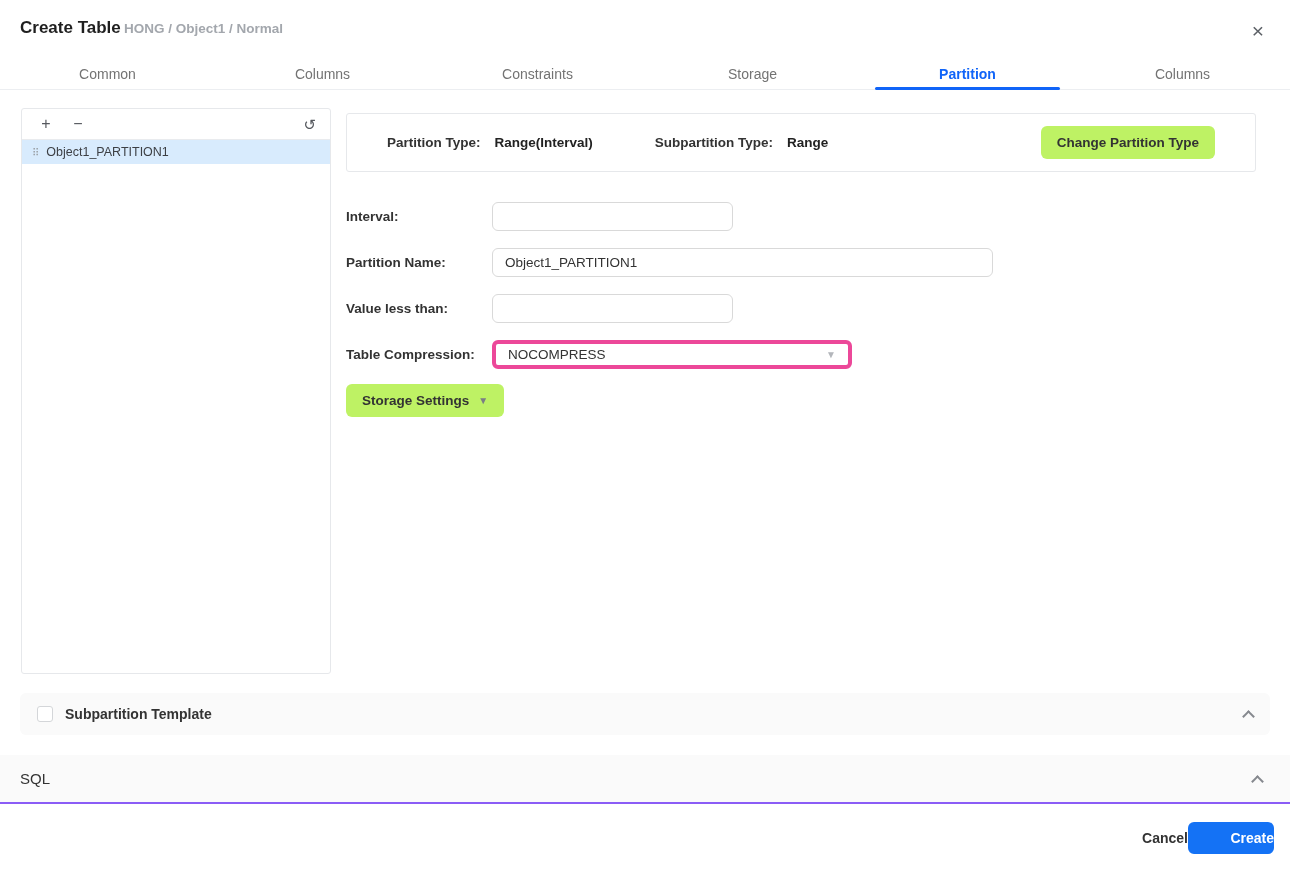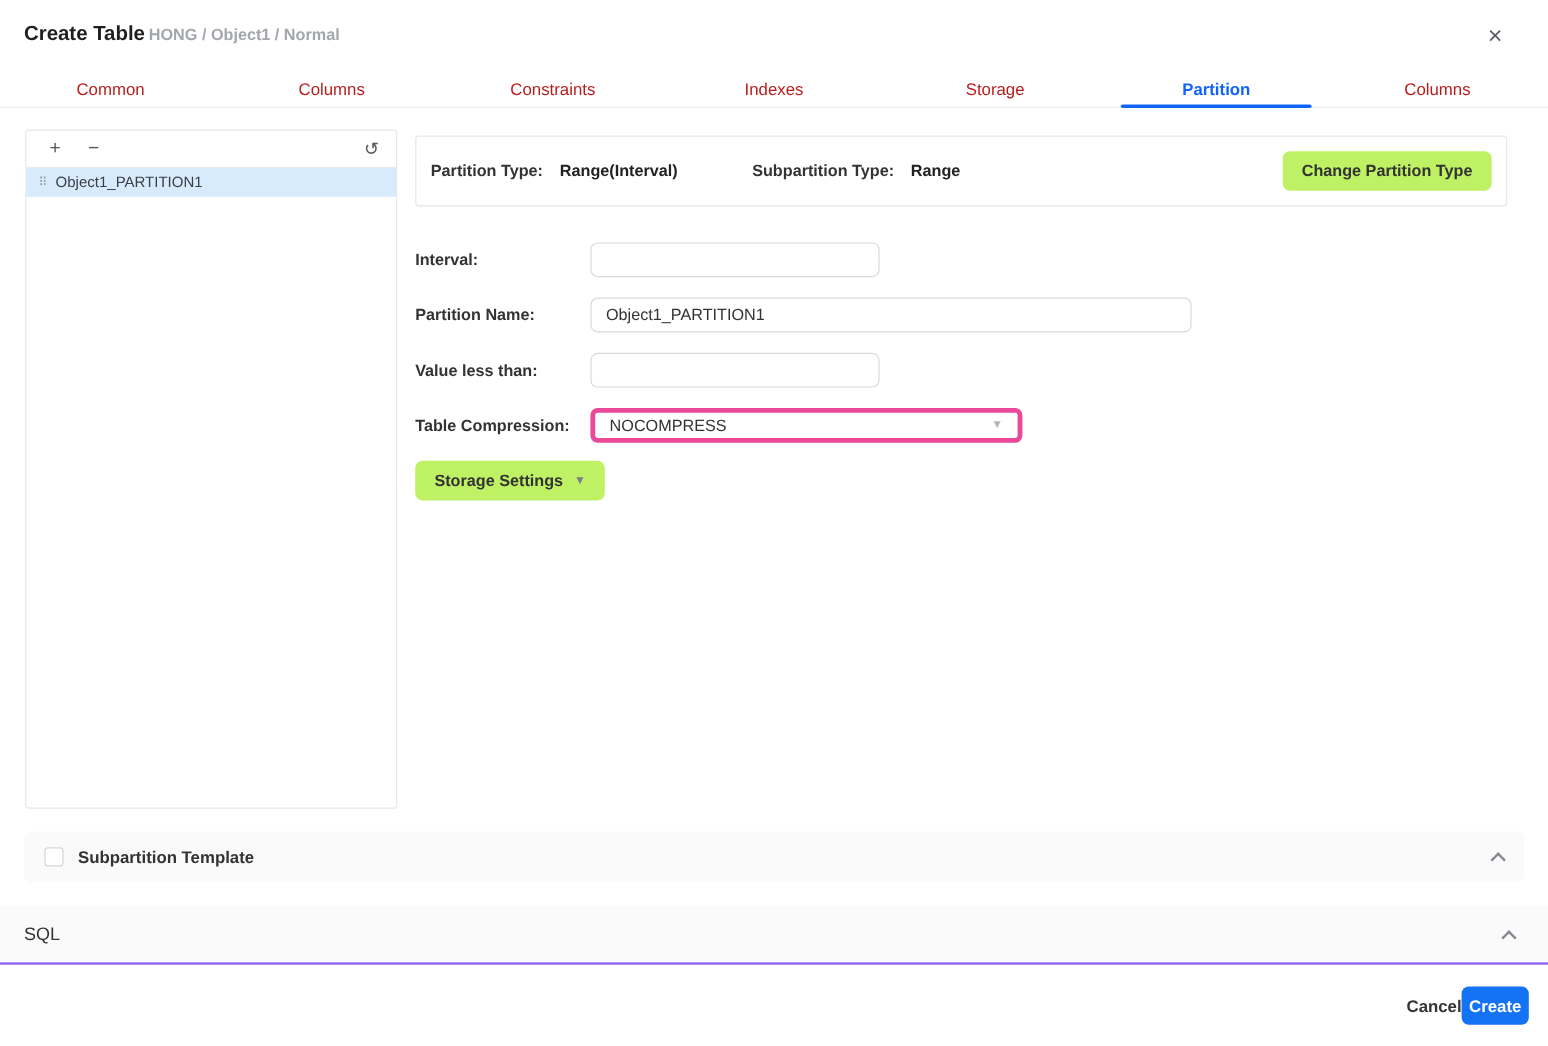--- a/index.html
+++ b/index.html
@@ -1,49 +1,49 @@
 <!DOCTYPE html>
 <html><head>
 <meta charset="utf-8">
 <style>
   * { margin:0; padding:0; box-sizing:border-box; }
   html,body { width:1290px; height:872px; background:#fff; overflow:hidden;
     font-family:"Liberation Sans","DejaVu Sans",sans-serif; color:#333; }
   .page { position:relative; width:1290px; height:872px; background:#fff; }
 
   
-  .header { position:absolute; top:0; left:0; right:12px; height:58px; }
+  .header { position:absolute; top:0; left:0; right:0; height:58px; }
   .title { position:absolute; left:20px; top:18px; font-size:17px; font-weight:700; color:#1f1f1f; }
   .breadcrumb { position:absolute; left:124px; top:21px; font-size:13.5px; color:#a3a7ad; font-weight:600; }
   .close-x { position:absolute; right:18px; top:16px; width:28px; height:28px; font-size:21px;
     color:#5c6066; display:flex; align-items:center; justify-content:center; cursor:pointer; line-height:1; }
 
   
   .tabbar { position:absolute; top:58px; left:0; right:0; height:32px; display:flex;
     border-bottom:1px solid #eceef1; }
   .tab { flex:1; position:relative; display:flex; align-items:center; justify-content:center;
-    font-size:14px; color:#b91c1c; cursor:pointer; }
+    font-size:14px; color:#737373; cursor:pointer; }
   .tab.active { color:#1064f8; font-weight:700;text-align:right; }
   .tab.active::after { content:""; position:absolute; left:7%; right:7%; bottom:-1px; height:3px;
     background:#1064f8; border-radius:2px; }
 
   
   .left-panel { position:absolute; left:21px; top:108px; width:310px; height:566px;
     border:1px solid #e6e8eb; border-radius:3px; background:#fff; }
   .lp-toolbar { height:31px; border-bottom:1px solid #e9ebee; display:flex; align-items:center; padding:0 14px; }
   .lp-btn { font-size:16px; color:#55585e; cursor:pointer; line-height:1; width:20px; text-align:center; }
   .lp-btn.minus { margin-left:12px; }
   .lp-refresh { margin-left:auto; font-size:15px; color:#55585e; cursor:pointer; line-height:1; }
   .lp-row { height:24px; display:flex; align-items:center; padding:0 10px; font-size:12.5px; color:#3c3f44; cursor:pointer; }
   .lp-row.selected { background:#d8ebfd; }
   .drag-handle { font-size:10px; color:#9aa0a6; margin-right:8px; letter-spacing:-1px; cursor:grab; }
 
   
   .info-bar { position:absolute; left:346px; top:113px; width:910px; height:59px;
-    border:1px solid #e6e8eb; border-radius:3px; display:flex; align-items:center; padding:0 12px; background:#fff; }
+    border:1px solid #e6e8eb; border-radius:3px; display:flex; align-items:center; padding:0 40px; background:#fff; }
   .info-label { font-size:13.5px; font-weight:600; color:#333; }
   .info-value { font-size:13.5px; font-weight:700; color:#222; margin-left:14px; }
   .info-gap { width:62px; }
   .gray-btn { background:#bef264; border:none; border-radius:6px; padding:9px 16px;
     font-size:13.5px; font-weight:600; color:#333; cursor:pointer;
     font-family:"Liberation Sans","DejaVu Sans",sans-serif; }
   .info-bar .gray-btn { margin-left:auto; }
 
   
   .form { position:absolute; left:346px; top:202px; width:910px; }
@@ -70,40 +70,39 @@
     transform:rotate(-45deg); margin-left:auto; margin-top:5px; cursor:pointer; }
   .sql-bar { position:absolute; left:0; top:755px; width:1290px; height:49px;
     background:#fafafa; border-bottom:2px solid #8b5cf6; display:flex; align-items:center; padding:0 28px 0 20px; }
   .sql-label { font-size:15px; color:#333; }
 
   
   .footer { position:absolute; left:0; top:804px; width:1290px; height:68px; background:#fff;
     display:flex; align-items:center; justify-content:flex-end; padding-right:16px; }
   .cancel-btn { background:none; border:none; font-size:14px; font-weight:600; color:#333;
     cursor:pointer; font-family:"Liberation Sans","DejaVu Sans",sans-serif; }
-  .create-btn { background:#1472f5; border:none; border-radius:6px; width:56px; height:32px;
+  .create-btn { background:#1472f5; border:none; border-radius:6px; width:86px; height:32px;
     font-size:14px; font-weight:600; color:#fff; cursor:pointer;
-    font-family:"Liberation Sans","DejaVu Sans",sans-serif; }
+    font-family:"Liberation Sans","DejaVu Sans",sans-serif;text-align:right; }
 </style>
 </head>
 <body>
 
 <div class="page">
 
   <div class="header">
     <span class="title">Create Table</span>
     <span class="breadcrumb">HONG / Object1 / Normal</span>
     <span class="close-x">×</span>
   </div>
 
   <div class="tabbar">
     <div class="tab">Common</div>
     <div class="tab">Columns</div>
     <div class="tab">Constraints</div>
-    <div class="tab">Indexes</div>
     <div class="tab">Storage</div>
     <div class="tab active">Partition</div>
     <div class="tab">Columns</div>
   </div>
 
   <div class="left-panel">
     <div class="lp-toolbar">
       <span class="lp-btn">+</span>
       <span class="lp-btn minus">−</span>
       <span class="lp-refresh">↺</span>

